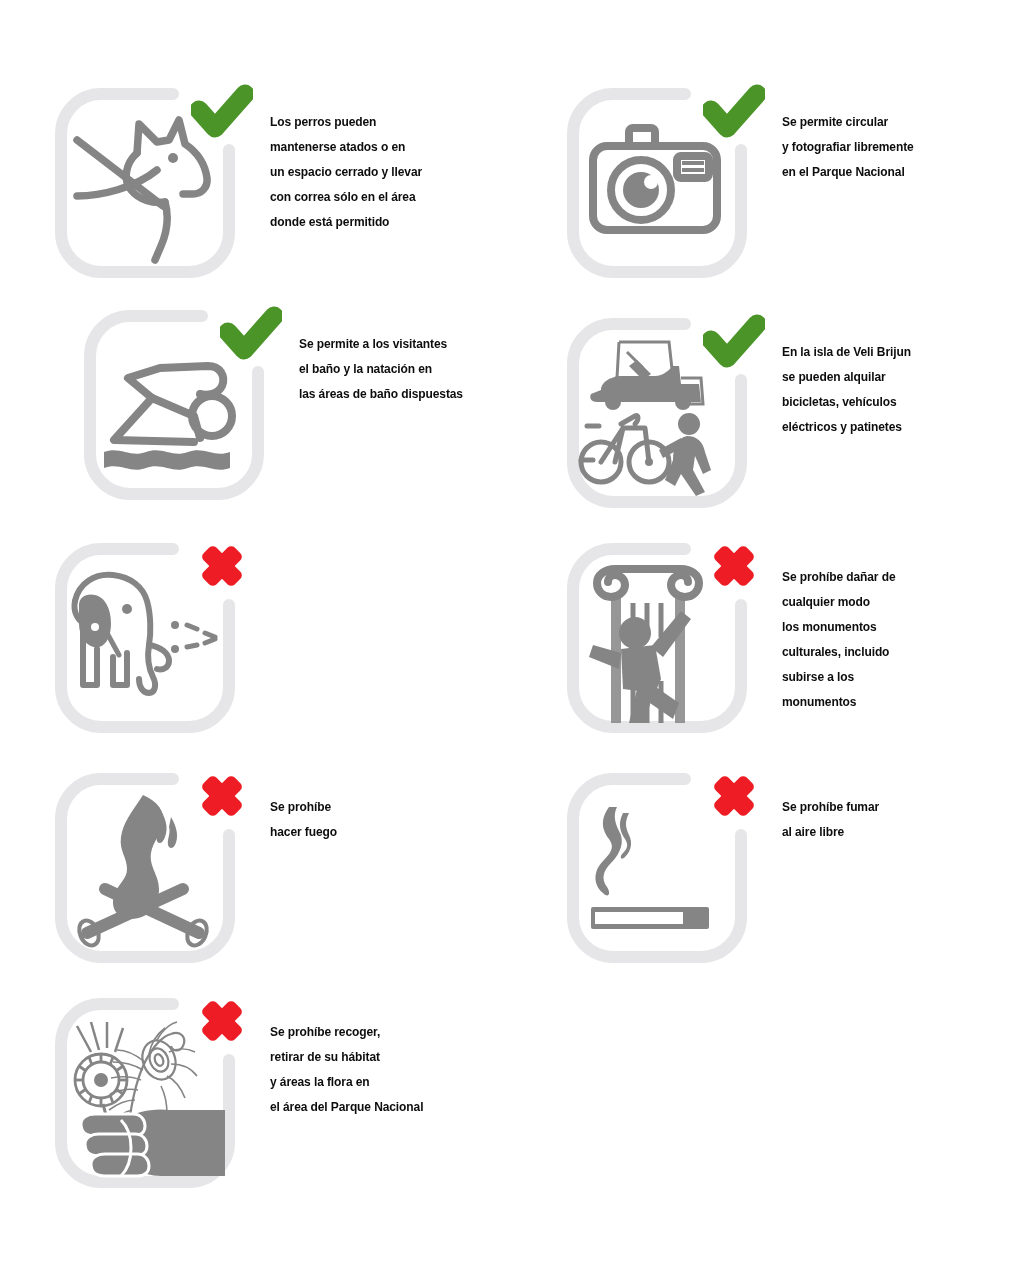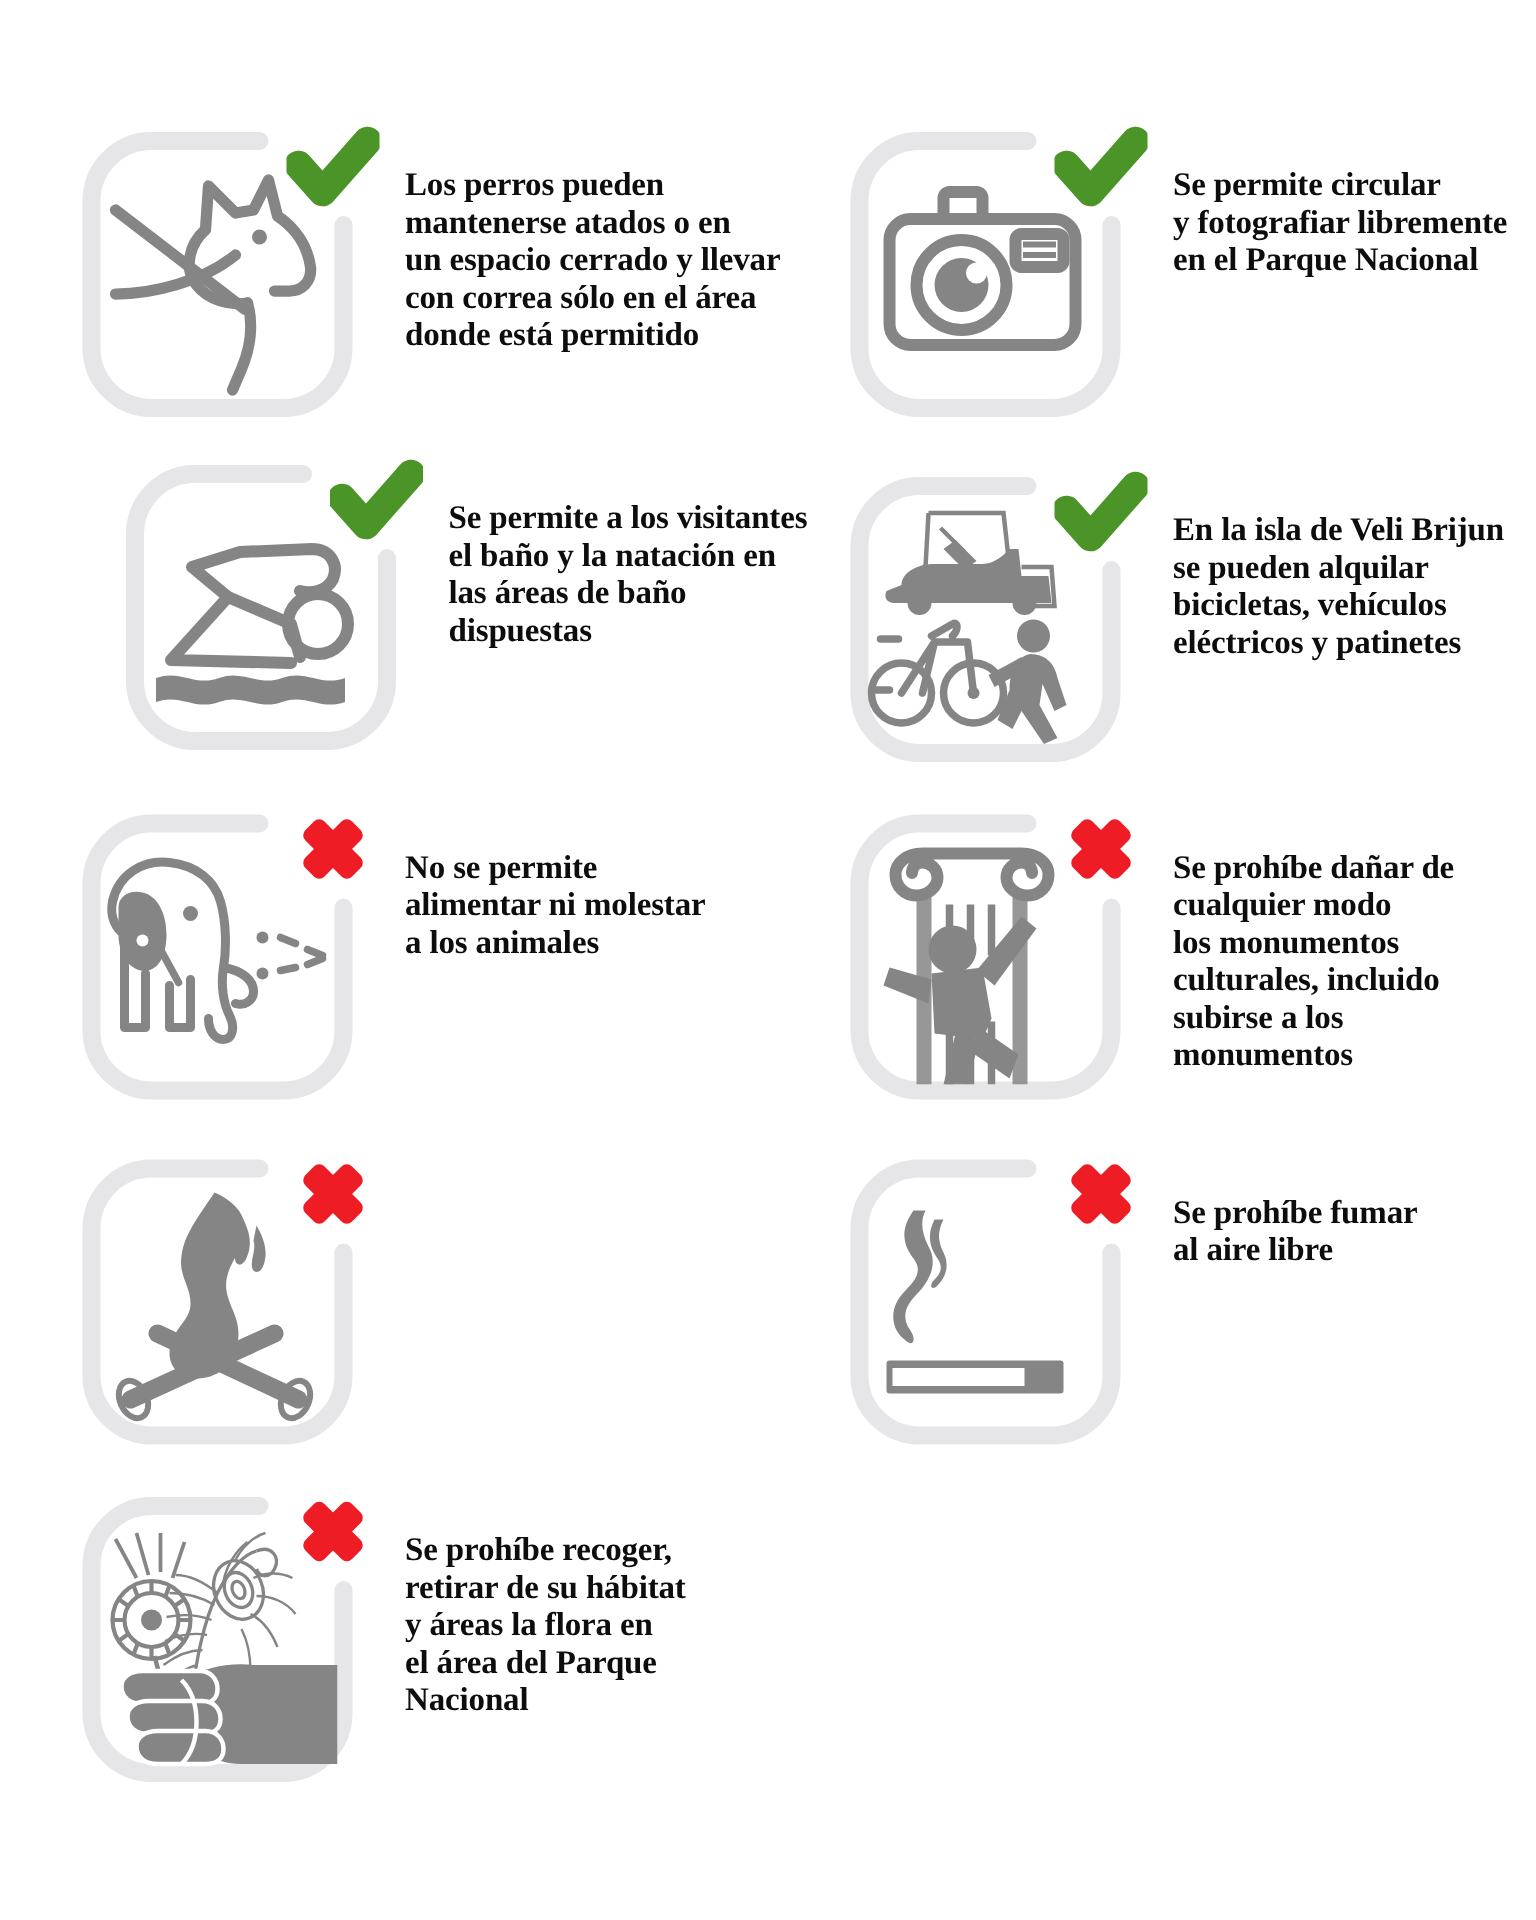--- a/index.html
+++ b/index.html
@@ -58,27 +58,26 @@
     top: -4px;
     width: 62px;
     height: 58px;
   }
 
   .rule-text {
     position: absolute;
     left: 215px;
     top: 22px;
     width: 252px;
-    font-size: 22px;
+    font-size: 12px;
     font-weight: bold;
     line-height: 25px;
     color: #0d0d0d;
     letter-spacing: -0.1px;
     white-space: pre-line;
-    font-family: Liberation Serif, serif;
   }
 </style>
 </head>
 <body>
 
 <div class="board">
 
   <div class="rule" style="left:55px; top:88px;">
     <div class="card">
       <svg class="card-frame" viewBox="0 0 180 190">
@@ -224,23 +223,20 @@
           <path d="M140 90 L150 86"></path>
         </g>
       </svg>
       <svg class="badge" viewBox="0 0 62 58">
         <g transform="translate(31,27) rotate(45)">
           <rect x="-22" y="-9" width="44" height="18" rx="5" fill="#ee1c25"></rect>
           <rect x="-9" y="-22" width="18" height="44" rx="5" fill="#ee1c25"></rect>
         </g>
       </svg>
     </div>
-    <div class="rule-text">No se permite
-alimentar ni molestar
-a los animales</div>
   </div>
 
   <div class="rule" style="left:567px; top:543px;">
     <div class="card">
       <svg class="card-frame" viewBox="0 0 180 190">
         <path d="M118 6 H46 A40 40 0 0 0 6 46 V144 A40 40 0 0 0 46 184 H134 A40 40 0 0 0 174 144 V62" fill="none" stroke="#e6e6e8" stroke-width="12" stroke-linecap="round"></path>
       </svg>
       <svg class="card-art" viewBox="0 0 160 170">
         <g>
           <path d="M20 30 C20 22 28 16 38 16 L104 16 C114 16 122 22 122 30 C122 38 116 44 108 44
@@ -301,20 +297,22 @@
           <ellipse cx="132" cy="150" rx="9" ry="13" transform="rotate(24 132 150)"></ellipse>
         </g>
       </svg>
       <svg class="badge" viewBox="0 0 62 58">
         <g transform="translate(31,27) rotate(45)">
           <rect x="-22" y="-9" width="44" height="18" rx="5" fill="#ee1c25"></rect>
           <rect x="-9" y="-22" width="18" height="44" rx="5" fill="#ee1c25"></rect>
         </g>
       </svg>
     </div>
+    <div class="rule-text">Se prohíbe
+hacer fuego</div>
   </div>
 
   <div class="rule" style="left:567px; top:773px;">
     <div class="card">
       <svg class="card-frame" viewBox="0 0 180 190">
         <path d="M118 6 H46 A40 40 0 0 0 6 46 V144 A40 40 0 0 0 46 184 H134 A40 40 0 0 0 174 144 V62" fill="none" stroke="#e6e6e8" stroke-width="12" stroke-linecap="round"></path>
       </svg>
       <svg class="card-art" viewBox="0 0 160 170">
         <path d="M32 24 C22 38 26 48 32 56 C38 64 34 70 26 78 C16 88 16 102 26 110
                  C32 116 34 110 30 104 C24 96 26 88 34 80 C44 70 48 58 42 48

